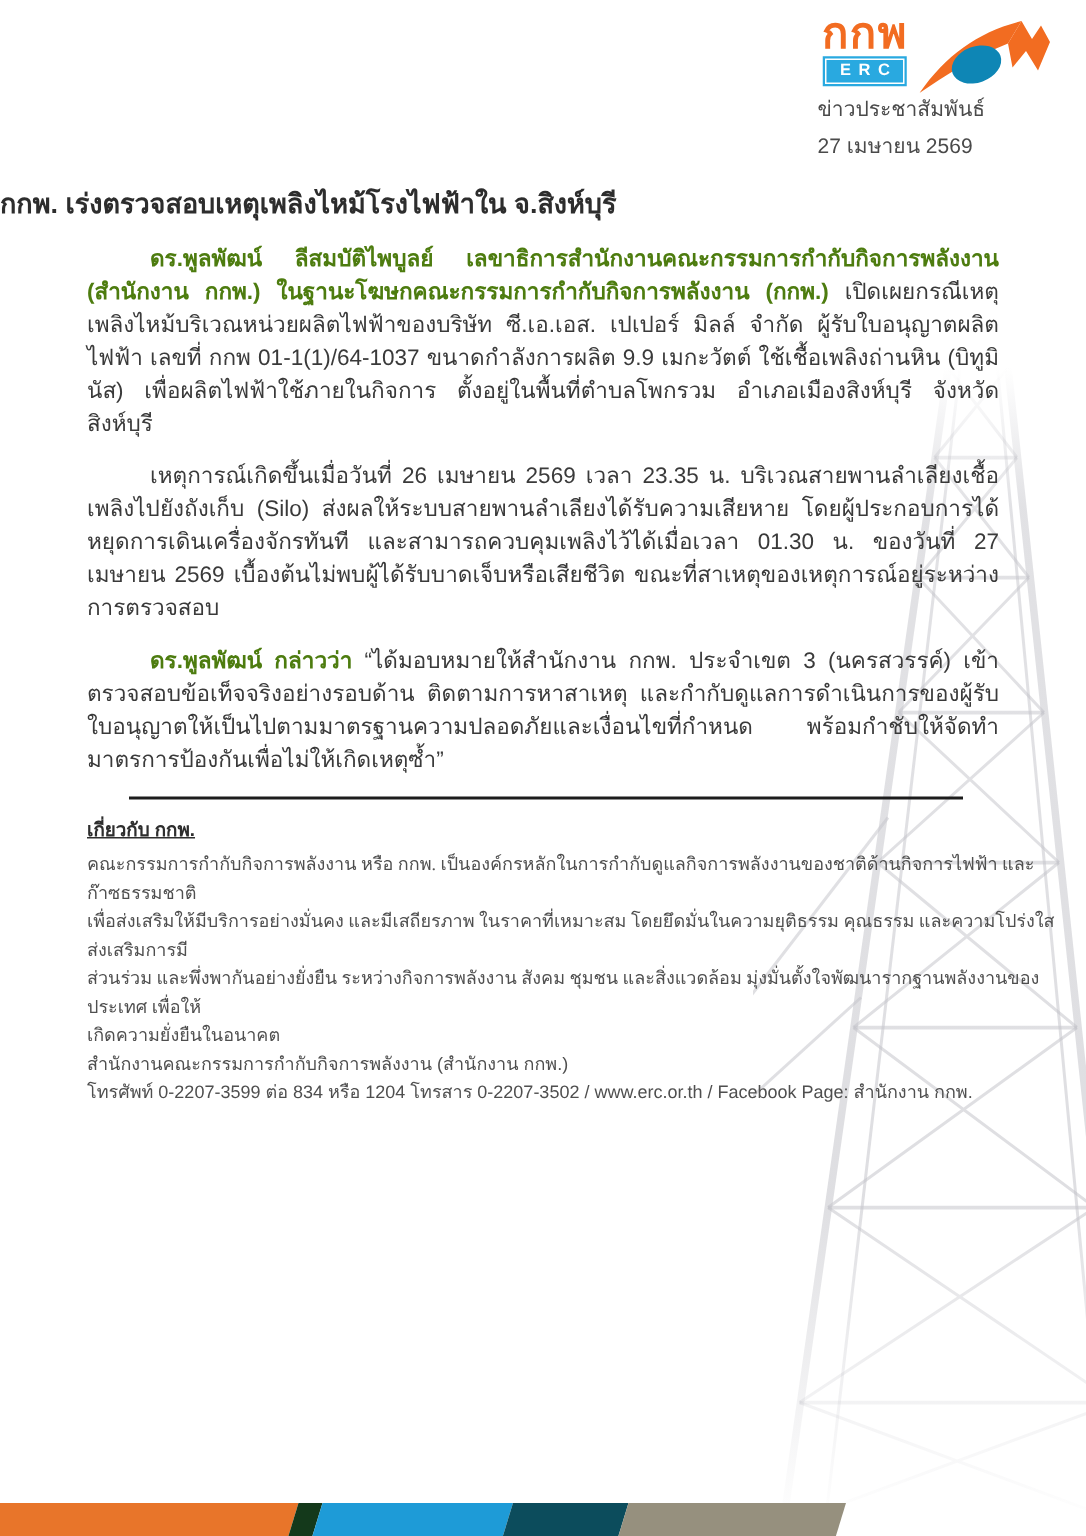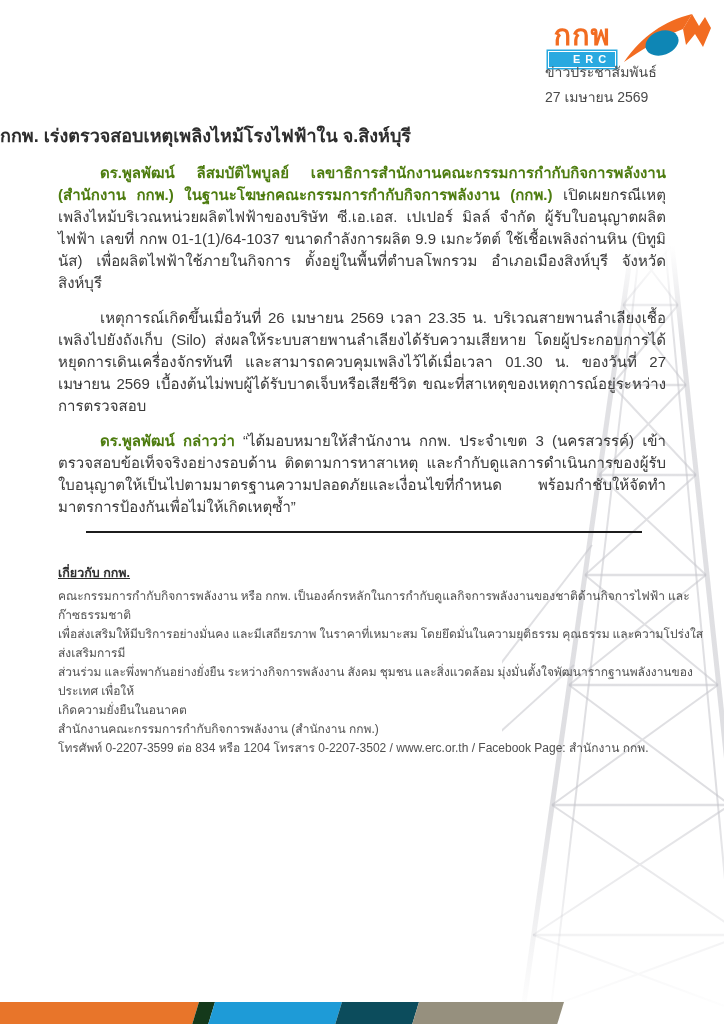--- a/index.html
+++ b/index.html
@@ -4,28 +4,28 @@
 <style>
   html,body{margin:0;padding:0;background:#9e9e9e;}
   .page{
     position:relative;width:724px;height:1024px;margin:0 auto;
     background:#ffffff;overflow:hidden;
     font-family:"Liberation Sans","DejaVu Sans",sans-serif;
   }
   
   .tower{position:absolute;top:245px;right:-30px;width:252px;height:772px;pointer-events:none;}
   
-  .logo{position:absolute;left:548px;top:8px;display:flex;align-items:flex-end;}
+  .logo{position:absolute;left:548px;top:8px;display:flex;align-items:flex-start;}
   .logo-left{display:flex;flex-direction:column;align-items:center;}
   .logo-thai{
     font-size:29px;font-weight:800;color:#F26C21;line-height:30px;letter-spacing:1px;
   }
   .logo-erc{
     margin-top:1px;background:#29A9E0;color:#ffffff;font-weight:700;font-size:11px;
-    letter-spacing:5px;padding:1px 4px 1px 24px;border:1px solid #ffffff;
+    letter-spacing:5px;padding:1px 4px 1px 9px;border:1px solid #ffffff;
     box-shadow:0 0 0 1.5px #29A9E0;line-height:13px;
   }
   .logo-swoosh{margin-left:8px;margin-top:4px;}
   .doc-meta{
     position:absolute;left:545px;top:60px;color:#4a4a4a;font-size:14px;line-height:25px;
   }
   
   .title{
     position:absolute;left:0;top:121px;width:100%;
     font-size:18px;font-weight:700;color:#2d2d2d;
@@ -33,21 +33,21 @@
   
   .body-text{
     position:absolute;left:58px;top:162px;width:608px;
     font-size:15px;line-height:22px;color:#3a3a3a;text-align:justify;
   }
   .body-text p{margin:0 0 13px 0;text-indent:42px;}
   .body-text b{color:#4d7c0f;margin-top:20px;}
   
   .separator{position:absolute;left:86px;top:531px;width:556px;border-top:2px solid #1c1c1c;}
   
-  .about{position:absolute;left:58px;top:564px;width:652px;color:#4f4f4f;font-size:12px;line-height:19px;}
+  .about{position:absolute;left:58px;top:544px;width:652px;color:#4f4f4f;font-size:12px;line-height:19px;}
   .about-heading{font-weight:700;text-decoration:underline;color:#2e2e2e;font-size:12.5px;margin-bottom:4px;}
   .about-body{white-space:pre-line;font-family:Liberation Serif, serif;}
   
   .strip{position:absolute;left:0;bottom:0;width:724px;height:22px;}
   .strip .seg{position:absolute;top:0;height:22px;transform:skewX(-17deg);transform-origin:top left;}
   .seg-orange{left:-24px;width:223px;background:#E8752A;}
   .seg-green{left:199px;width:16px;background:#14391B;}
   .seg-blue{left:215px;width:127px;background:#1E9BD7;}
   .seg-teal{left:342px;width:77px;background:#0C4C5C;}
   .seg-gray{left:419px;width:145px;background:#96907E;}

